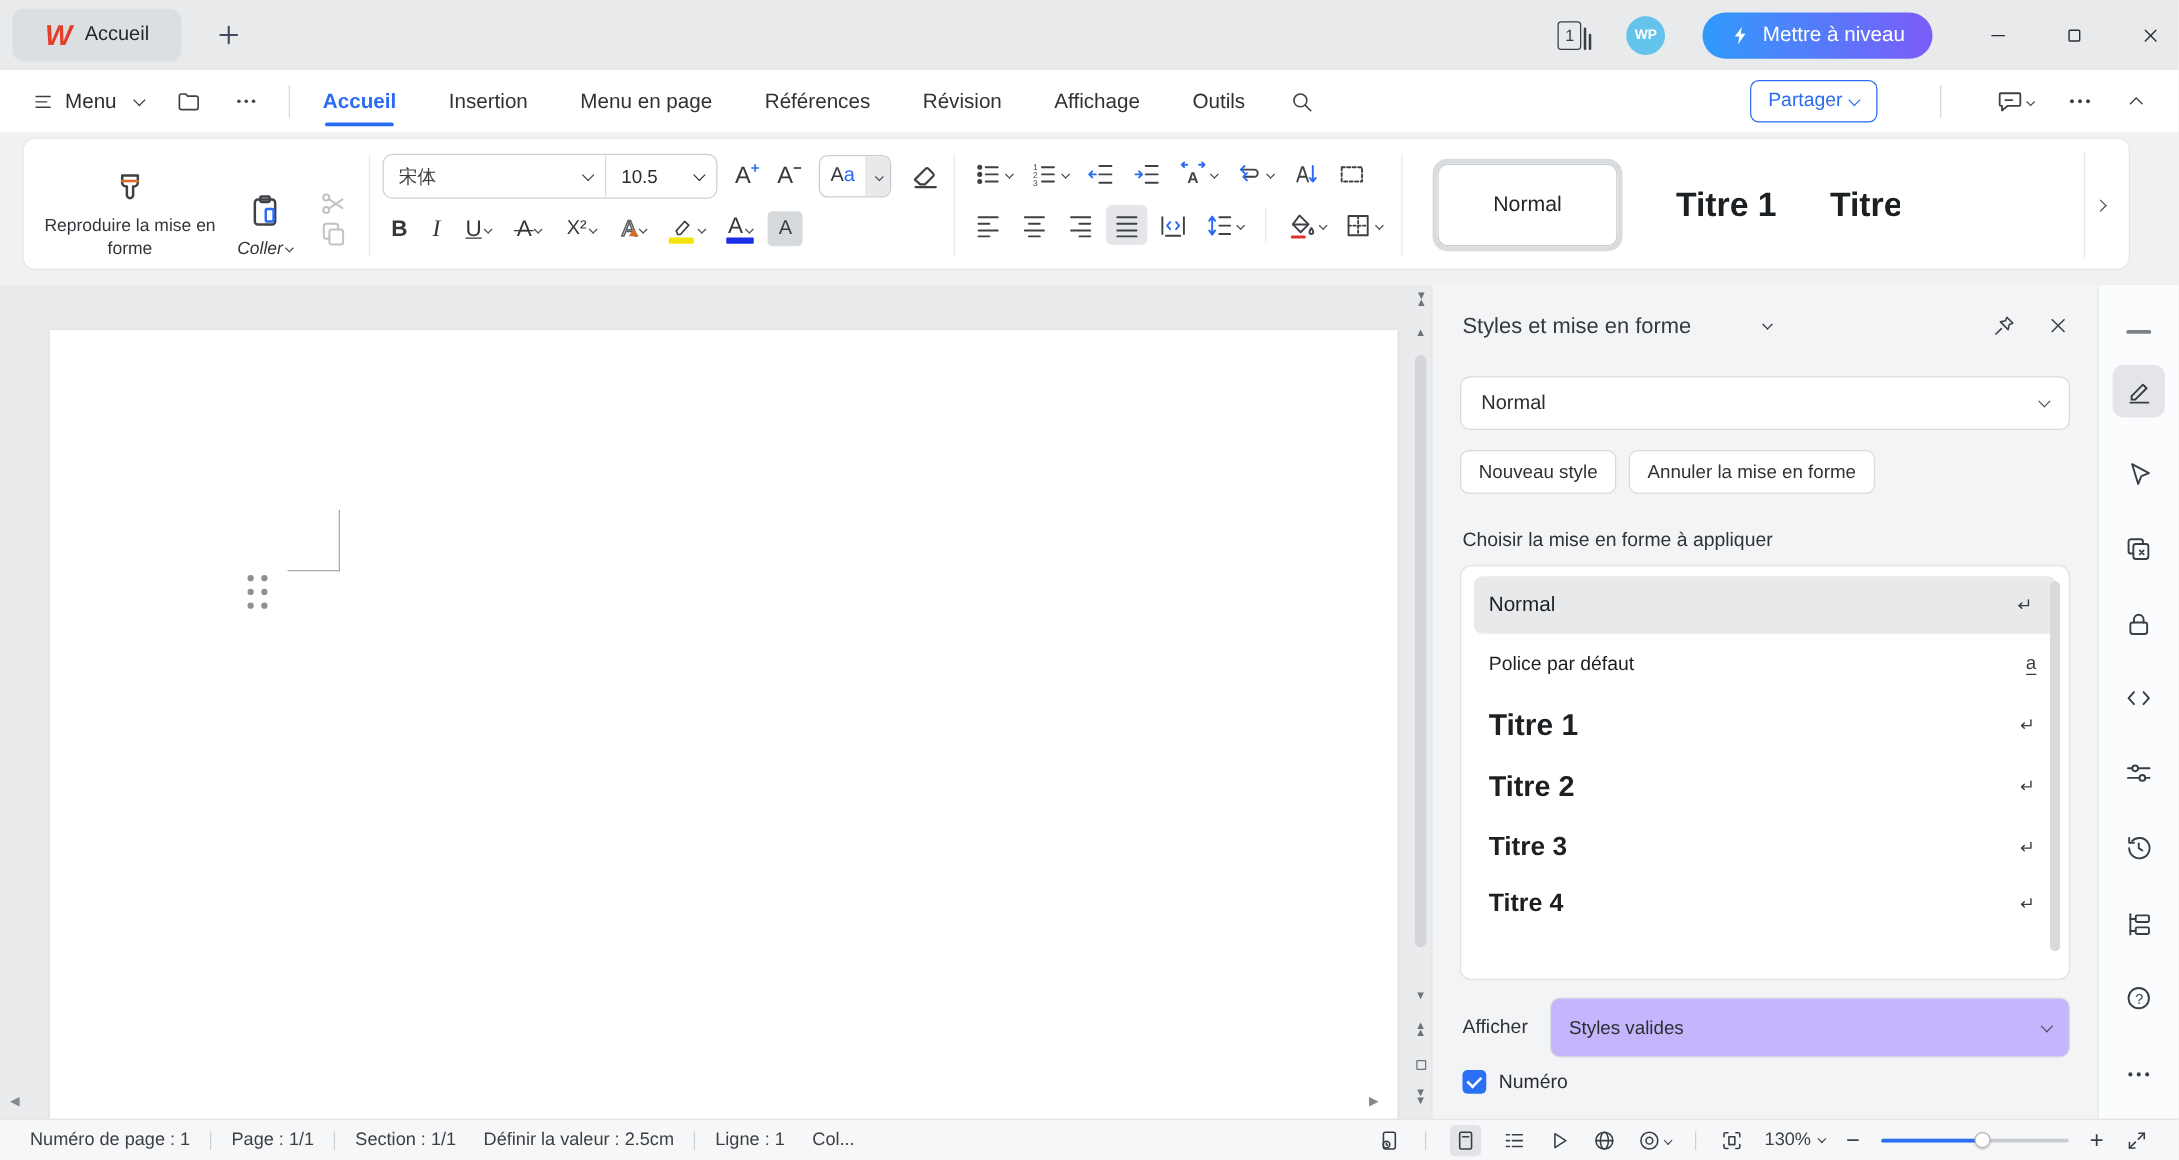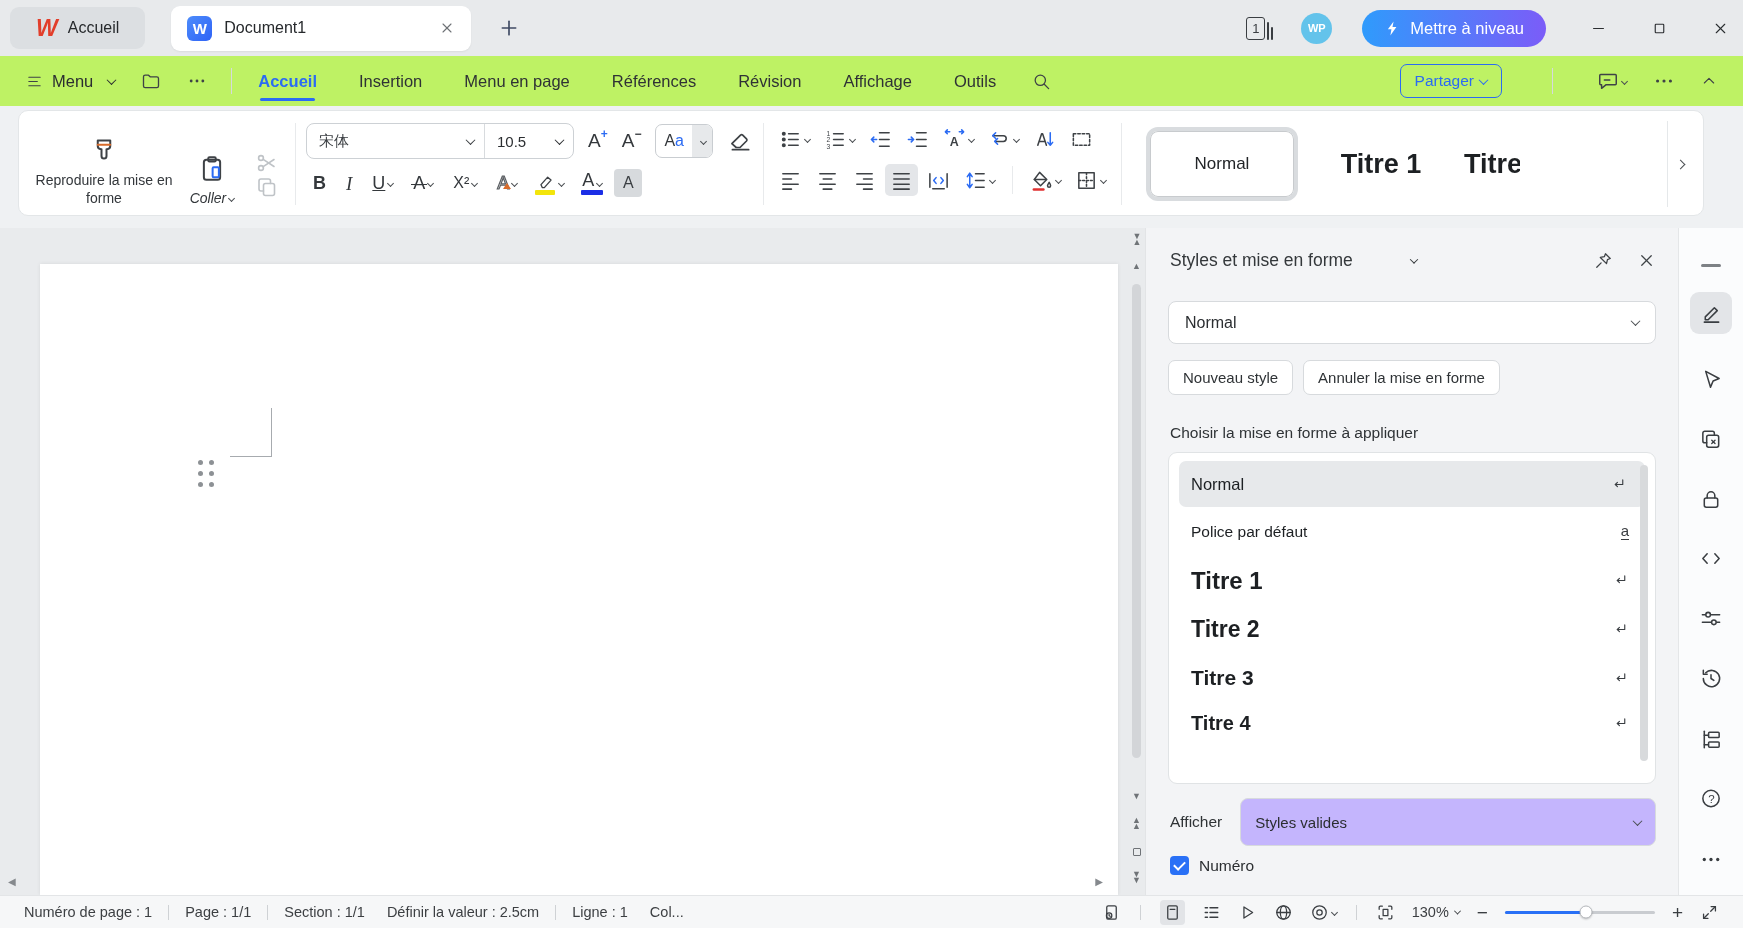--- a/index.html
+++ b/index.html
@@ -27,21 +27,21 @@
   .pages-badge { display:flex; align-items:flex-end; gap:2px; cursor:pointer; }
   .pb-box { width:19px; height:23px; border:1.7px solid #3a3e42; border-radius:3px; font-size:13px; display:grid; place-items:center; color:#3a3e42; }
   .pb-bar { width:2px; background:#3a3e42; border-radius:1px; }
   .pb-bar.b1 { height:18px; } .pb-bar.b2 { height:13px; }
   .avatar { width:31px; height:31px; border-radius:50%; background:#63c3eb; color:#fff; font-size:11px; font-weight:700; display:grid; place-items:center; margin-left:28px; cursor:pointer; }
   .upgrade { display:flex; align-items:center; gap:9px; height:37px; border:none; border-radius:19px; padding:0 22px; margin-left:30px; background:linear-gradient(90deg,#2f9bfc,#7b5cf8); color:#fff; font-size:16.5px; font-family:inherit; cursor:pointer; }
   .upgrade .ic { width:17px; height:17px; }
   .winbtn { width:17px; height:17px; margin-left:44px; color:#2b2e31; cursor:pointer; }
 
   
-  .menubar { position:absolute; top:56px; left:0; right:0; height:50px; display:flex; align-items:center; padding:0 26px; background:#bef264; }
+  .menubar { position:absolute; top:56px; left:0; right:0; height:50px; display:flex; align-items:center; padding:0 26px; background:#ffffff; }
   .menu-btn { display:flex; align-items:center; gap:9px; font-size:16.5px; cursor:pointer; }
   .menu-btn .ic { width:17px; height:17px; }
   .mb-icon { margin-left:26px; width:20px; height:20px; cursor:pointer; }
   .menubar .vdiv { margin:0 18px 0 24px; }
   .tabs { display:flex; align-items:center; gap:38px; margin-left:6px; }
   .tab { position:relative; font-size:16.5px; color:#2f3235; cursor:pointer; padding:12px 2px; }
   .tab.active { color:#2b6bf3; font-weight:700; }
   .tab.active::after { content:""; position:absolute; left:4px; right:4px; bottom:2px; height:3px; border-radius:2px; background:#2b6bf3; }
   .search-ic { margin-left:34px; width:19px; height:19px; cursor:pointer; }
   .mb-right { margin-left:auto; display:flex; align-items:center; gap:26px; }
@@ -186,30 +186,20 @@
 </style>
 </head>
 <body>
 
 <div class="app">
 
   <div class="titlebar">
     <div class="home-tab">
       <span class="wps-logo"></span>
       <span class="home-tab-label">Accueil</span>
-    </div>
-    <div class="doc-tab">
-      <span class="w-badge"></span>
-      <span class="doc-tab-label">Document1</span>
-      <span class="ic tab-close">
-          <svg viewBox="0 0 24 24" fill="none" stroke="currentColor" stroke-width="1.6" stroke-linecap="round" stroke-linejoin="round">
-            <line x1="6" y1="6" x2="18" y2="18"></line>
-            <line x1="18" y1="6" x2="6" y2="18"></line>
-          </svg>
-        </span>
     </div>
     <span class="ic newtab">
         <svg viewBox="0 0 24 24" fill="none" stroke="currentColor" stroke-width="1.6" stroke-linecap="round" stroke-linejoin="round">
           <line x1="12" y1="4" x2="12" y2="20" stroke-width="2"></line>
           <line x1="4" y1="12" x2="20" y2="12" stroke-width="2"></line>
         </svg>
       </span>
     <div class="tb-right">
       <span class="pages-badge">
         <span class="pb-box">1</span>

